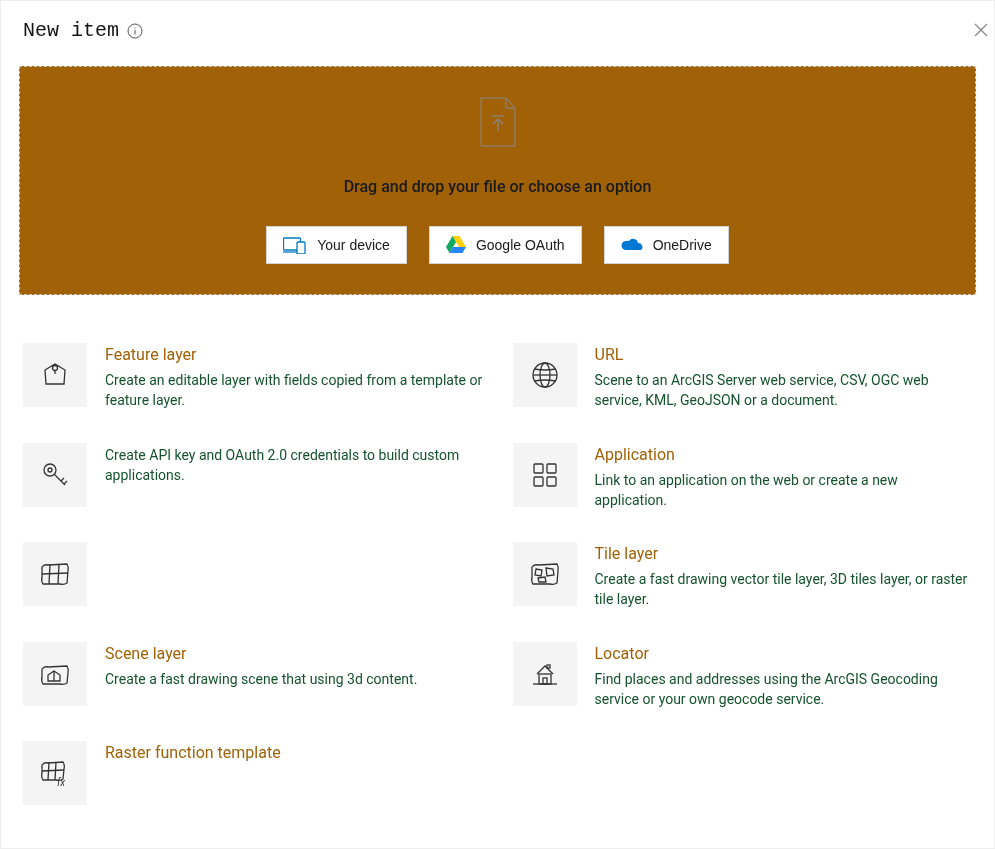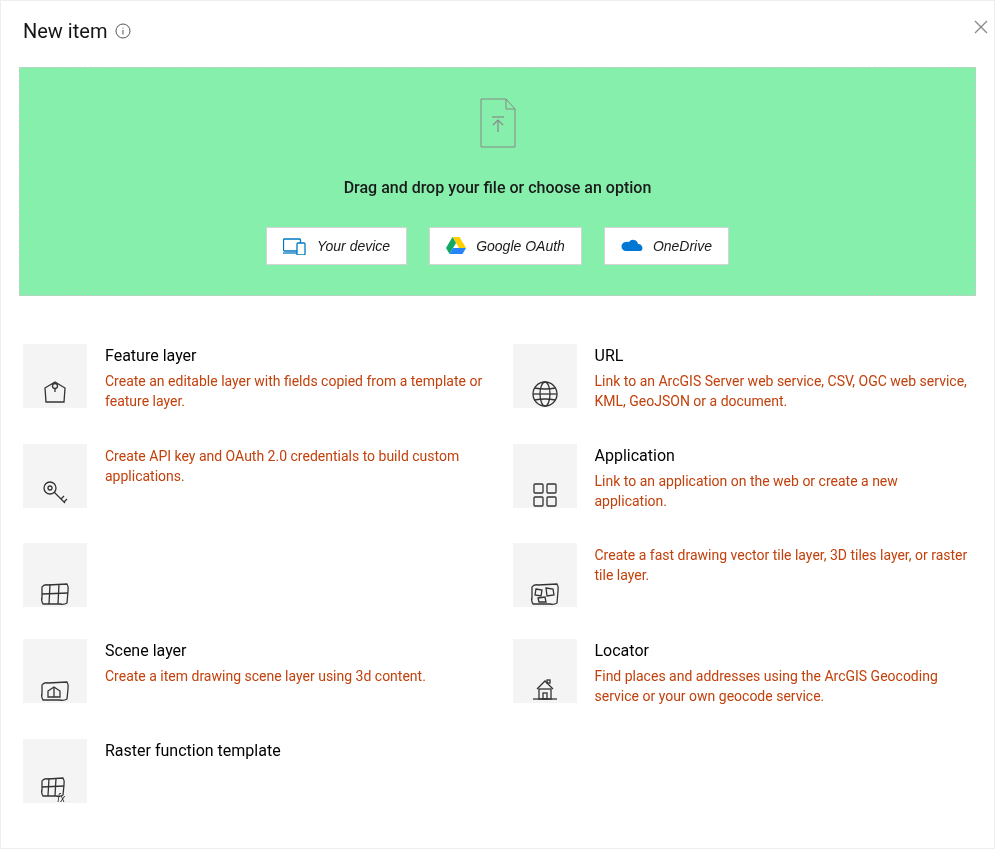--- a/index.html
+++ b/index.html
@@ -8,23 +8,24 @@
     background: #fff;
     color: #151515;
     width: 995px;
     height: 849px;
     border: 1px solid #eee;
     position: relative;
     overflow: hidden;
   }
   .header {
     display: flex;
-    align-items: flex-start;
+    align-items: flex-end;
     justify-content: space-between;
     padding: 18px 6px 14px 22px;
+    font-family: Liberation Mono, monospace;
   }
   .header-left {
     display: flex;
     align-items: center;
     gap: 8px;
   }
   .header-title {
     font-size: 20px;
     font-weight: 400;
   }
@@ -32,21 +33,21 @@
     color: #555;
     display: inline-flex;
   }
   .close-btn {
     cursor: pointer;
     color: #888;
   }
   .dropzone {
     margin: 10px 18px 0 18px;
     border: 1px dashed #cacaca;
-    background: #86efac;
+    background: #a16207;
     padding: 30px 20px 30px 20px;
     text-align: center;
   }
   .upload-file-icon {
     margin: 0 auto 30px auto;
     width: 40px;
     height: 50px;
   }
   .drop-text {
     font-size: 16px;
@@ -62,21 +63,20 @@
   .source-btn {
     display: inline-flex;
     align-items: center;
     gap: 10px;
     padding: 9px 16px;
     border: 1px solid #d4d4d4;
     background: #fff;
     font-size: 14px;
     color: #1a1a1a;
     cursor: pointer;
-    font-style: italic;
   }
   .source-btn .icon { display:inline-flex; }
   .options-grid {
     display: grid;
     grid-template-columns: 1fr 1fr;
     column-gap: 30px;
     row-gap: 32px;
     padding: 48px 22px 20px 22px;
   }
   .option-card {
@@ -84,33 +84,33 @@
     align-items: flex-start;
     gap: 18px;
     cursor: pointer;
   }
   .option-icon {
     width: 64px;
     height: 64px;
     background: #f4f4f4;
     flex-shrink: 0;
     display: flex;
-    align-items: flex-end;
+    align-items: center;
     justify-content: center;
   }
   .option-body { flex: 1; padding-top: 2px; }
   .option-title {
     font-size: 16px;
     font-weight: 400;
-    color: #000000;
+    color: #a16207;
     margin-bottom: 6px;
   }
   .option-desc {
     font-size: 14px;
-    color: #c2410c;
+    color: #14532d;
     line-height: 1.45;
   }
   .span-full { grid-column: 1 / 2; }
 </style>
 </head>
 <body>
 
 <div class="header">
   <div class="header-left">
     <span class="header-title">New item</span>
@@ -199,21 +199,21 @@
       <svg width="28" height="28" viewBox="0 0 28 28" fill="none" stroke="#333" stroke-width="1.3">
         <circle cx="14" cy="14" r="12"></circle>
         <ellipse cx="14" cy="14" rx="5" ry="12"></ellipse>
         <line x1="2" y1="14" x2="26" y2="14"></line>
         <path d="M3.5 8 Q14 10 24.5 8"></path>
         <path d="M3.5 20 Q14 18 24.5 20"></path>
       </svg>
     </div>
     <div class="option-body">
       <div class="option-title">URL</div>
-      <div class="option-desc">Link to an ArcGIS Server web service, CSV, OGC web service, KML, GeoJSON or a document.</div>
+      <div class="option-desc">Scene to an ArcGIS Server web service, CSV, OGC web service, KML, GeoJSON or a document.</div>
     </div>
   </div>
 
   <div class="option-card">
     <div class="option-icon">
       <svg width="30" height="30" viewBox="0 0 30 30" fill="none" stroke="#333" stroke-width="1.3">
         <circle cx="10" cy="10" r="6"></circle>
         <circle cx="10" cy="10" r="2"></circle>
         <line x1="14" y1="14" x2="25" y2="25"></line>
         <line x1="21" y1="21" x2="24" y2="18"></line>
@@ -254,35 +254,36 @@
   <div class="option-card">
     <div class="option-icon">
       <svg width="30" height="26" viewBox="0 0 30 26" fill="none" stroke="#333" stroke-width="1.3">
         <path d="M2 6 Q4 3 8 4 L27 3 Q29 6 28 10 L27 22 Q24 24 20 23 L3 23 Q1 20 2 16 Z"></path>
         <path d="M6 8 L12 9 L11 15 L5 14 Z"></path>
         <path d="M16 7 L23 8 L24 14 L17 15 Z"></path>
         <path d="M8 17 L15 16 L16 21 L9 21 Z"></path>
       </svg>
     </div>
     <div class="option-body">
+      <div class="option-title">Tile layer</div>
       <div class="option-desc">Create a fast drawing vector tile layer, 3D tiles layer, or raster tile layer.</div>
     </div>
   </div>
 
   <div class="option-card">
     <div class="option-icon">
       <svg width="30" height="26" viewBox="0 0 30 26" fill="none" stroke="#333" stroke-width="1.3">
         <path d="M2 8 Q4 5 8 6 L27 5 Q29 8 28 12 L27 22 Q24 24 20 23 L3 23 Q1 20 2 16 Z"></path>
         <path d="M8 14 L14 10 L20 14 L20 20 L8 20 Z"></path>
         <line x1="14" y1="10" x2="14" y2="20"></line>
       </svg>
     </div>
     <div class="option-body">
       <div class="option-title">Scene layer</div>
-      <div class="option-desc">Create a item drawing scene layer using 3d content.</div>
+      <div class="option-desc">Create a fast drawing scene that using 3d content.</div>
     </div>
   </div>
 
   <div class="option-card">
     <div class="option-icon">
       <svg width="28" height="28" viewBox="0 0 28 28" fill="none" stroke="#333" stroke-width="1.3">
         <path d="M6 14 L14 6 L22 14"></path>
         <rect x="8" y="14" width="12" height="10"></rect>
         <rect x="12" y="18" width="4" height="6"></rect>
         <line x1="2" y1="24" x2="26" y2="24"></line>

